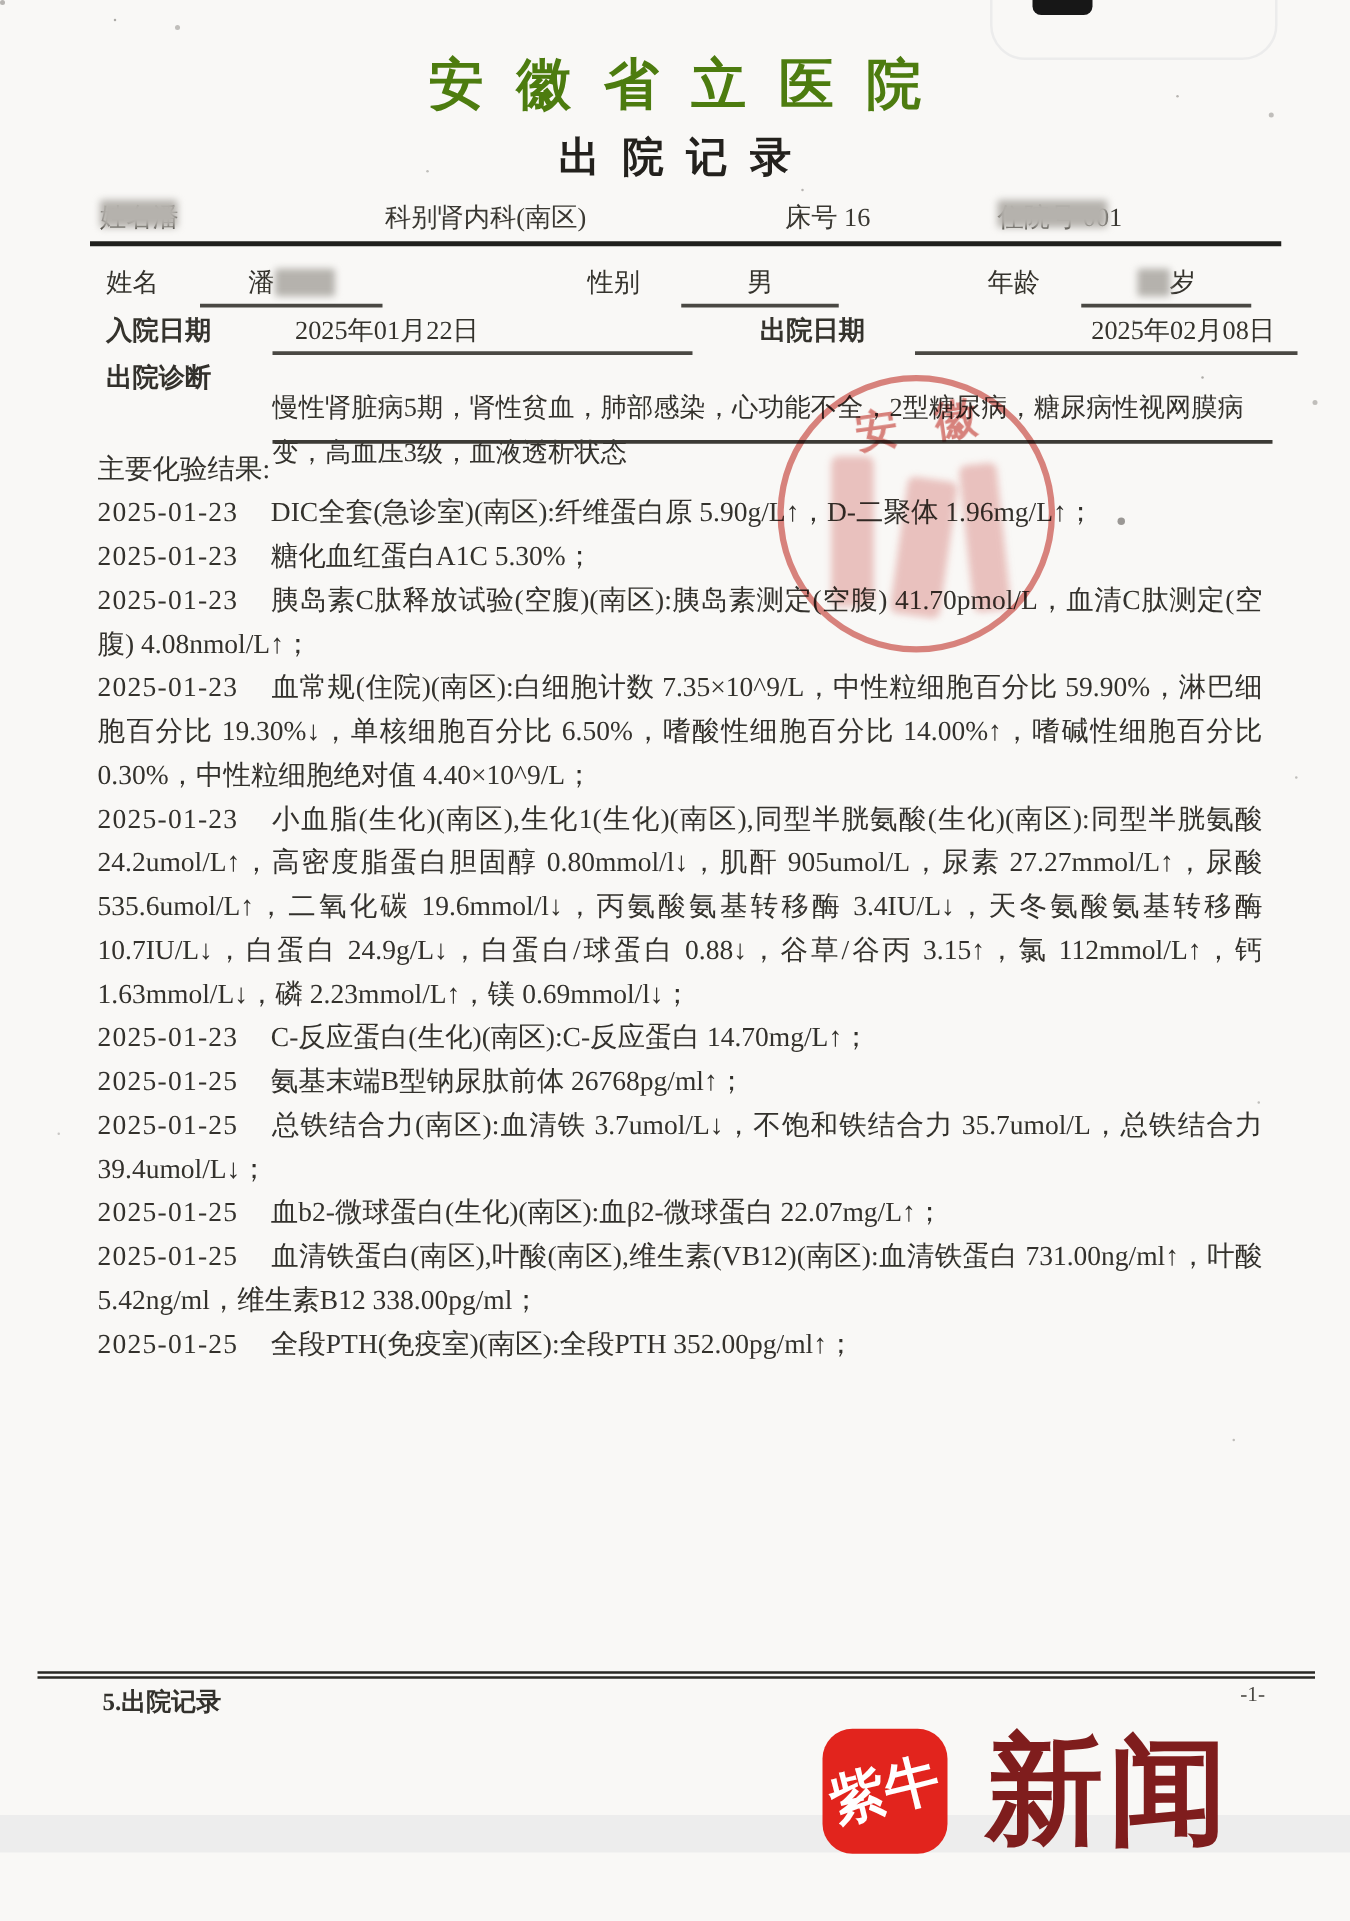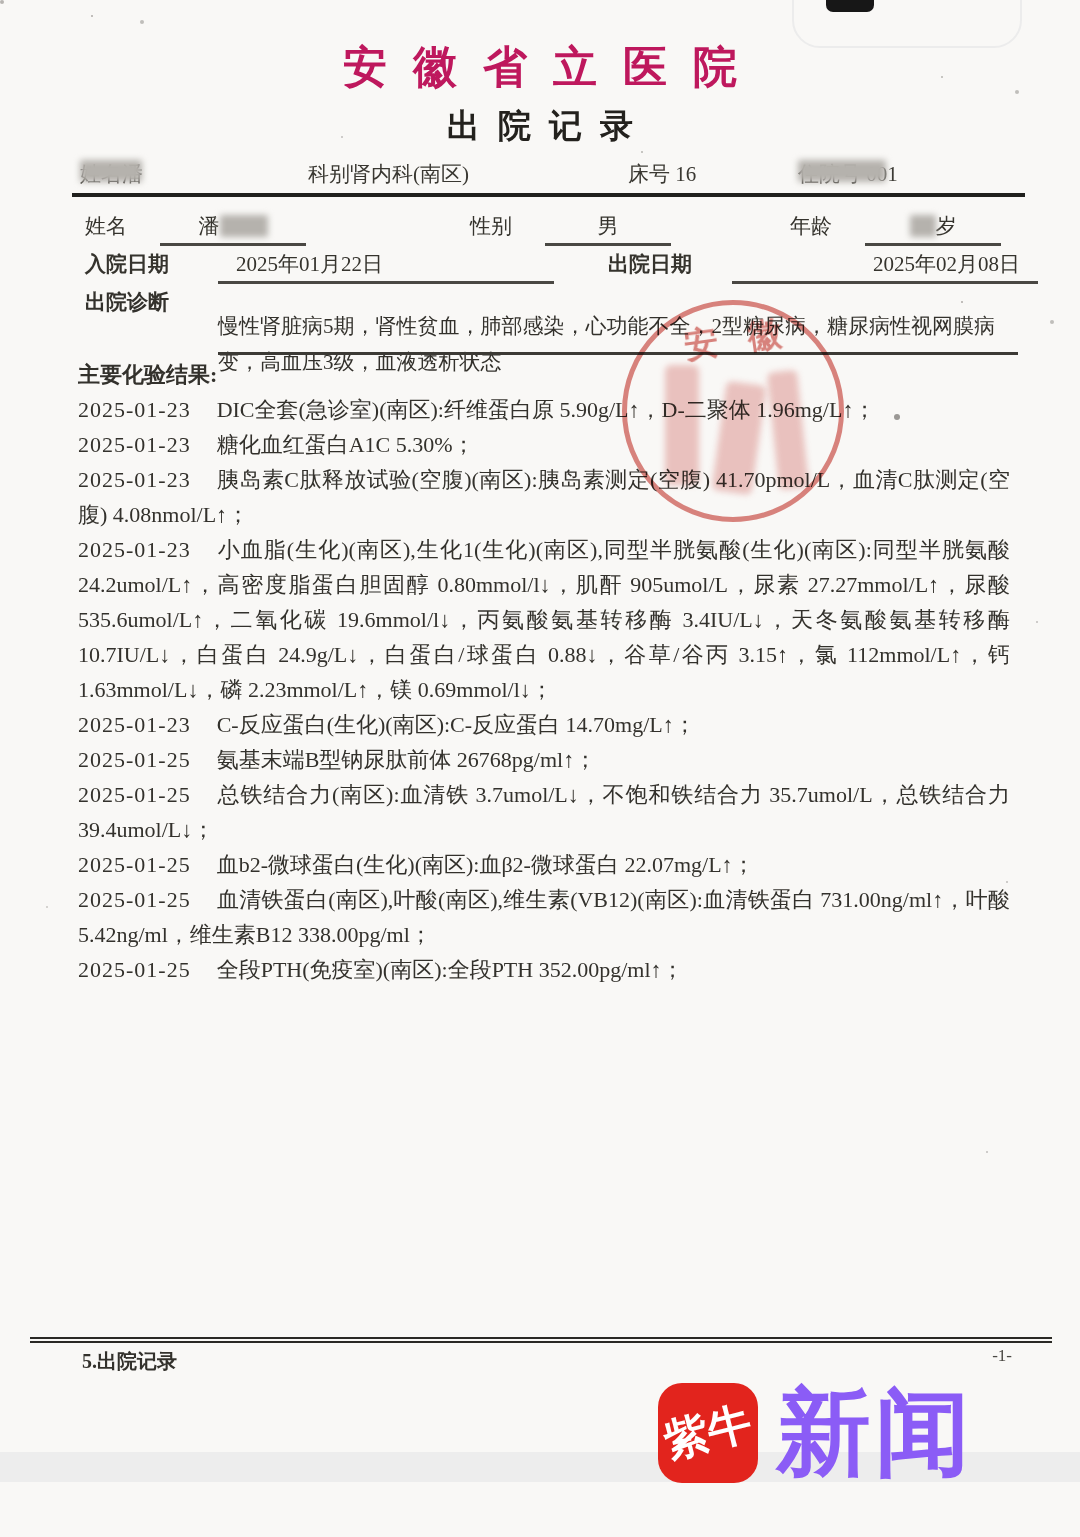--- a/index.html
+++ b/index.html
@@ -19,40 +19,40 @@
     1050px 320px 0 rgba(60,55,50,.3), 960px 300px 0 -1px rgba(60,55,50,.4),
     1035px 620px 0 -1px rgba(60,55,50,.3), 90px 520px 0 -1px rgba(60,55,50,.25),
     1005px 880px 0 -1px rgba(60,55,50,.3), 45px 905px 0 -1px rgba(60,55,50,.25),
     985px 1150px 0 -1px rgba(60,55,50,.3), 130px 1345px 0 -2px rgba(60,55,50,.2),
     640px 150px 0 -1px rgba(60,55,50,.35), 340px 135px 0 -1px rgba(60,55,50,.3),
     895px 415px 0 1px rgba(40,35,30,.45), 905px 255px 0 -1px rgba(60,55,50,.4);
   }
   .title{
     position:absolute;top:38px;left:0;width:100%;
     text-align:center;font-size:44px;font-weight:bold;
-    letter-spacing:26px;text-indent:26px;color:#be185d;
+    letter-spacing:26px;text-indent:26px;color:#4d7c0f;
   }
   .subtitle{
     position:absolute;top:104px;left:0;width:100%;
     text-align:center;font-size:33px;font-weight:bold;
     letter-spacing:18px;text-indent:18px;color:#23211d;
   }
   .hdr1{position:absolute;top:160px;left:0;width:100%;font-size:21px;color:#3a3832;}
   .hdr1 span{position:absolute;white-space:nowrap;}
   .thickline{position:absolute;left:72px;right:55px;top:193px;height:4px;background:#20201d;}
   .fieldrow{position:absolute;left:0;width:100%;font-size:21px;color:#35332d;}
   .fieldrow .lbl{position:absolute;white-space:nowrap;}
   .fieldrow .val{position:absolute;white-space:nowrap;border-bottom:3px solid #4a4843;padding:0 18px 3px 18px;text-align:center;}
   .redact{display:inline-block;background:#b5b2ad;filter:blur(3px);border-radius:2px;height:22px;vertical-align:-4px;}
   .diag-lbl{position:absolute;top:288px;left:85px;font-size:21px;font-weight:bold;white-space:nowrap;}
   .diag-txt{position:absolute;top:288px;left:218px;width:795px;font-size:21px;line-height:36px;margin-top:20px;}
   .diag-underline{position:absolute;top:352px;left:218px;right:62px;height:3px;background:#3c3a35;}
   .bodyflow{position:absolute;top:357px;left:78px;width:932px;font-size:22px;line-height:35px;text-align:justify;}
   .bodyflow p{margin:0;}
-  .lab-title{font-weight:bold;}
+  .lab-title{font-weight:normal;}
   .lab-entry .date{margin-right:26px;letter-spacing:1px;}
   .footline{position:absolute;left:30px;right:28px;top:1337px;border-top:2px solid #2a2925;border-bottom:2px solid #2a2925;height:2px;}
   .foot-left{position:absolute;top:1348px;left:82px;font-size:20px;font-weight:bold;}
   .foot-right{position:absolute;top:1346px;right:68px;font-size:17px;color:#4a4843;}
   
   .stamp{
     position:absolute;top:300px;left:622px;width:212px;height:212px;
     border:5px solid rgba(198,53,45,.55);border-radius:50%;
     mix-blend-mode:multiply;pointer-events:none;
   }
@@ -72,21 +72,21 @@
   .grayband{position:absolute;top:1452px;left:0;width:100%;height:30px;background:#ededed;}
   .logo{position:absolute;top:1378px;left:658px;height:110px;display:flex;align-items:center;}
   .logo-badge{
     width:100px;height:100px;border-radius:24px;
     display:flex;align-items:center;justify-content:center;
     color:#fff;font-size:44px;font-weight:bold;line-height:1;
     transform:none;
   }
   .logo-badge .badge-inner{transform:rotate(-14deg);font-family:"Liberation Serif",serif;}
   .logo-text{
-    margin-left:18px;font-size:95px;font-weight:900;color:#8b5cf6;
+    margin-left:30px;font-size:95px;font-weight:900;color:#7f1d1d;
     letter-spacing:4px;font-family:"Liberation Serif","DejaVu Serif",serif;line-height:1;
   }
 </style>
 </head>
 <body>
 
 <div class="page">
 
   <div class="speckles"></div>
 
@@ -129,20 +129,21 @@
   <div class="diag-lbl">出院诊断</div>
   <div class="diag-txt">慢性肾脏病5期，肾性贫血，肺部感染，心功能不全，2型糖尿病，糖尿病性视网膜病变，高血压3级，血液透析状态</div>
   <div class="diag-underline"></div>
 
   <div class="bodyflow">
     <p class="lab-title">主要化验结果:</p>
 
     <p class="lab-entry"><span class="date">2025-01-23</span><span>DIC全套(急诊室)(南区):纤维蛋白原 5.90g/L↑，D-二聚体 1.96mg/L↑；</span></p>
     <p class="lab-entry"><span class="date">2025-01-23</span><span>糖化血红蛋白A1C 5.30%；</span></p>
     <p class="lab-entry"><span class="date">2025-01-23</span><span>胰岛素C肽释放试验(空腹)(南区):胰岛素测定(空腹) 41.70pmol/L，血清C肽测定(空腹) 4.08nmol/L↑；</span></p>
+    <p class="lab-entry"><span class="date">2025-01-23</span><span>血常规(住院)(南区):白细胞计数 7.35×10^9/L，中性粒细胞百分比 59.90%，淋巴细胞百分比 19.30%↓，单核细胞百分比 6.50%，嗜酸性细胞百分比 14.00%↑，嗜碱性细胞百分比 0.30%，中性粒细胞绝对值 4.40×10^9/L；</span></p>
     <p class="lab-entry"><span class="date">2025-01-23</span><span>小血脂(生化)(南区),生化1(生化)(南区),同型半胱氨酸(生化)(南区):同型半胱氨酸 24.2umol/L↑，高密度脂蛋白胆固醇 0.80mmol/l↓，肌酐 905umol/L，尿素 27.27mmol/L↑，尿酸 535.6umol/L↑，二氧化碳 19.6mmol/l↓，丙氨酸氨基转移酶 3.4IU/L↓，天冬氨酸氨基转移酶 10.7IU/L↓，白蛋白 24.9g/L↓，白蛋白/球蛋白 0.88↓，谷草/谷丙 3.15↑，氯 112mmol/L↑，钙 1.63mmol/L↓，磷 2.23mmol/L↑，镁 0.69mmol/l↓；</span></p>
     <p class="lab-entry"><span class="date">2025-01-23</span><span>C-反应蛋白(生化)(南区):C-反应蛋白 14.70mg/L↑；</span></p>
     <p class="lab-entry"><span class="date">2025-01-25</span><span>氨基末端B型钠尿肽前体 26768pg/ml↑；</span></p>
     <p class="lab-entry"><span class="date">2025-01-25</span><span>总铁结合力(南区):血清铁 3.7umol/L↓，不饱和铁结合力 35.7umol/L，总铁结合力 39.4umol/L↓；</span></p>
     <p class="lab-entry"><span class="date">2025-01-25</span><span>血b2-微球蛋白(生化)(南区):血β2-微球蛋白 22.07mg/L↑；</span></p>
     <p class="lab-entry"><span class="date">2025-01-25</span><span>血清铁蛋白(南区),叶酸(南区),维生素(VB12)(南区):血清铁蛋白 731.00ng/ml↑，叶酸 5.42ng/ml，维生素B12 338.00pg/ml；</span></p>
     <p class="lab-entry"><span class="date">2025-01-25</span><span>全段PTH(免疫室)(南区):全段PTH 352.00pg/ml↑；</span></p>
   </div>
 
   <div class="stamp" style="border-color: rgba(198, 53, 45, 0.6);">

